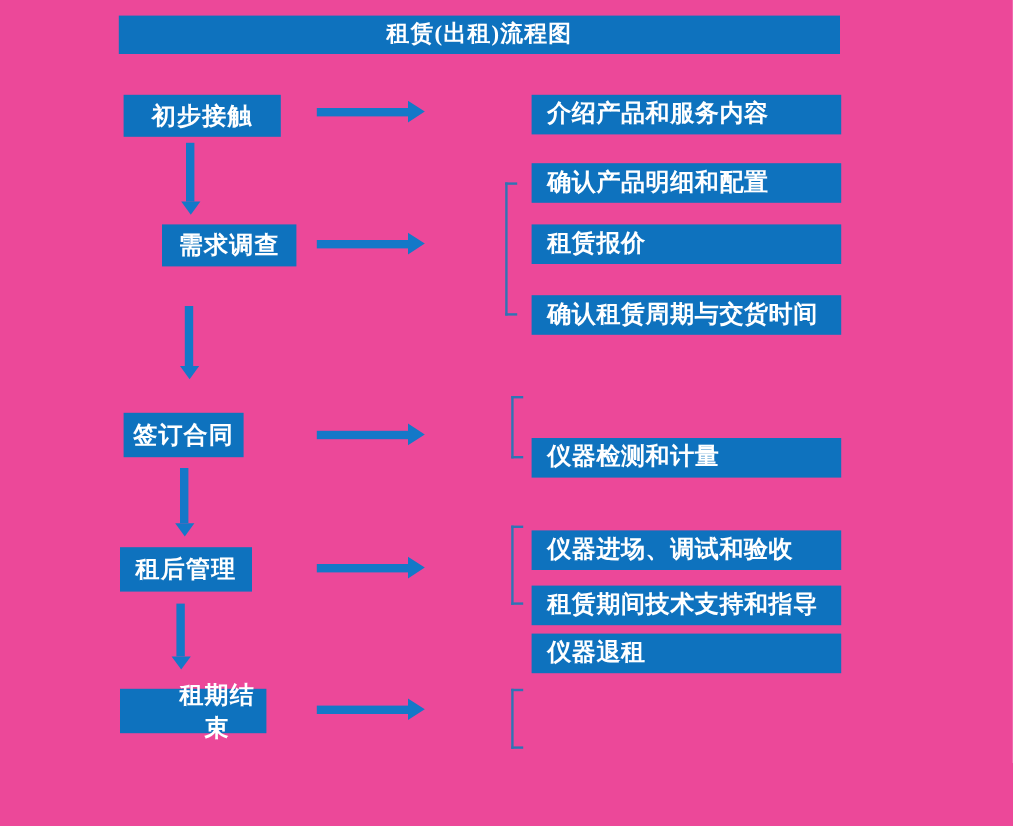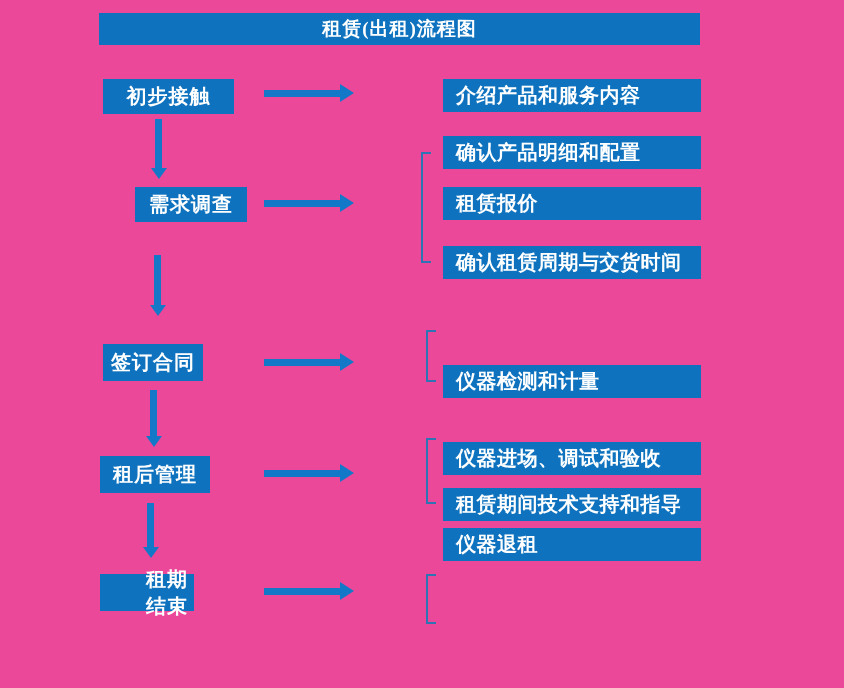--- a/index.html
+++ b/index.html
@@ -109,21 +109,21 @@
       <div class="h-head"></div>
   </div>
   <div class="bracket" style="left:426px;top:438px;height:66px;"></div>
   <div class="detail-box" style="top:422px;margin-top:20px;">仪器进场、调试和验收</div>
   <div class="detail-box" style="top:488px;">租赁期间技术支持和指导</div>
   <div class="v-arrow" style="left:142px;top:503px;height:55px;">
     <div class="v-shaft"></div>
       <div class="v-head"></div>
   </div>
 
-  <div class="stage-box" style="left:100px;top:574px;width:94px;height:37px;padding-left:40px;">租期结束</div>
+  <div class="stage-box" style="left:100px;top:574px;width:122px;height:37px;padding-left:40px;">租期结束</div>
   <div class="h-arrow" style="top:582px;">
     <div class="h-shaft"></div>
       <div class="h-head"></div>
   </div>
   <div class="bracket" style="left:426px;top:574px;height:50px;"></div>
   <div class="detail-box" style="top:528px;">仪器退租</div>
 
 </div>
 
 </body></html>

